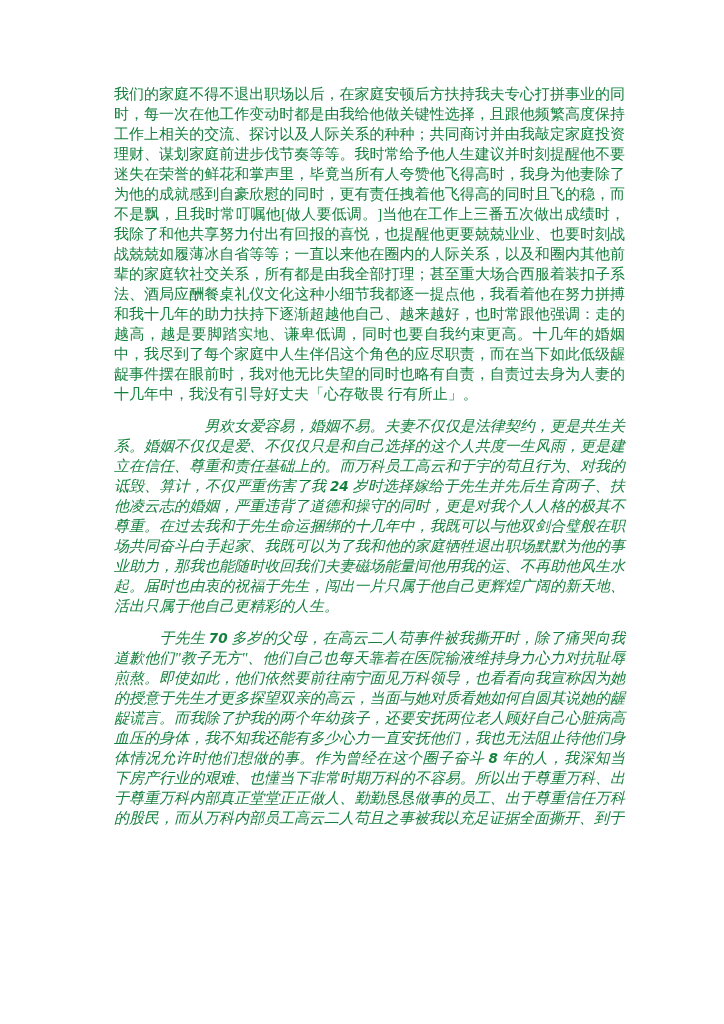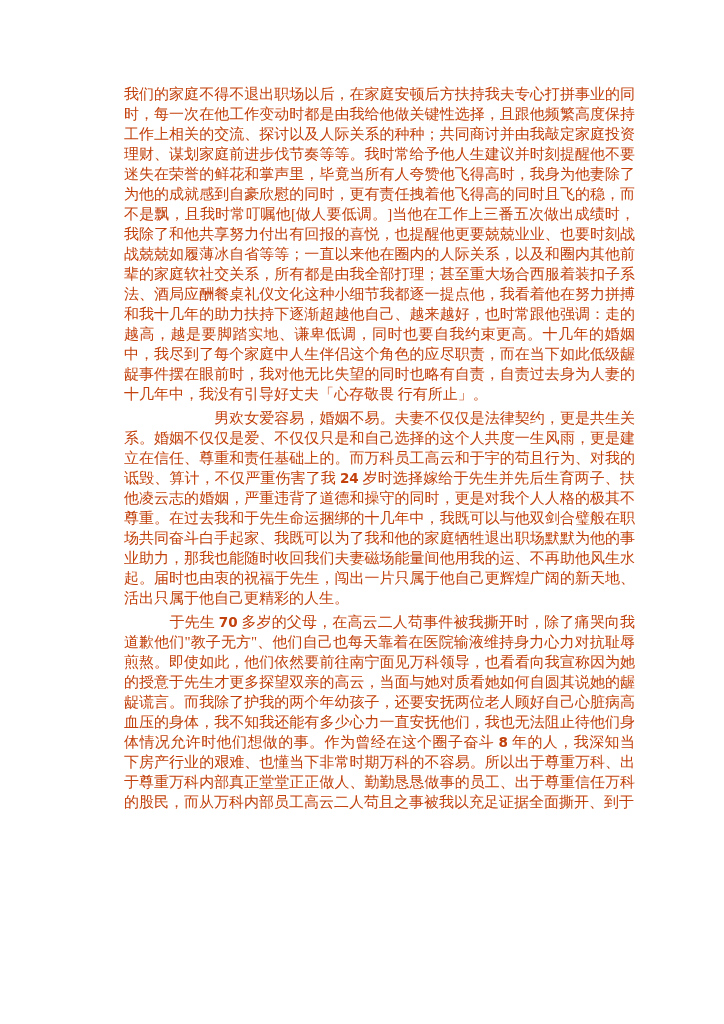--- a/index.html
+++ b/index.html
@@ -13,36 +13,37 @@
     position: relative;
     overflow: hidden;
   }
   .page {
     position: absolute;
     inset: 0;
     background: #ffffff;
   }
   .text-block {
     position: absolute;
-    left: 124px;
+    left: 114px;
     top: 84px;
     width: 511px;
     font-family: "Liberation Serif", "DejaVu Serif", serif;
     font-size: 15px;
     line-height: 20px;
-    color: #c2410c;
+    color: #15803d;
     text-align: justify;
     text-justify: inter-ideograph;
     letter-spacing: 0;
   }
   .text-block p {
     margin: 0;
   }
   .text-block p + p {
-    margin-top: 4px;
+    margin-top: 12px;
+    font-style: italic;
   }
   .num {
     font-family: "DejaVu Sans", sans-serif;
     font-weight: bold;
     font-size: 13.5px;
   }
 </style>
 </head>
 <body>
 

